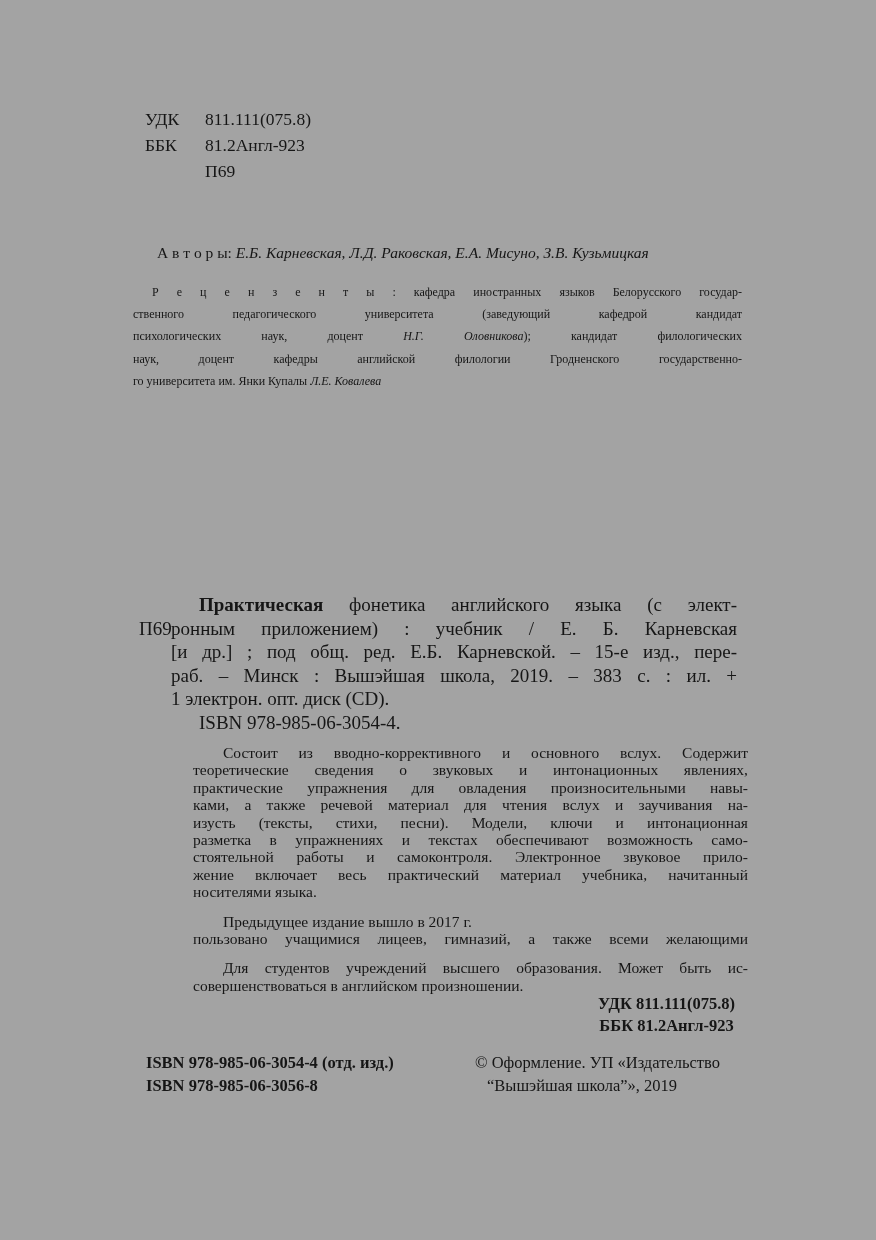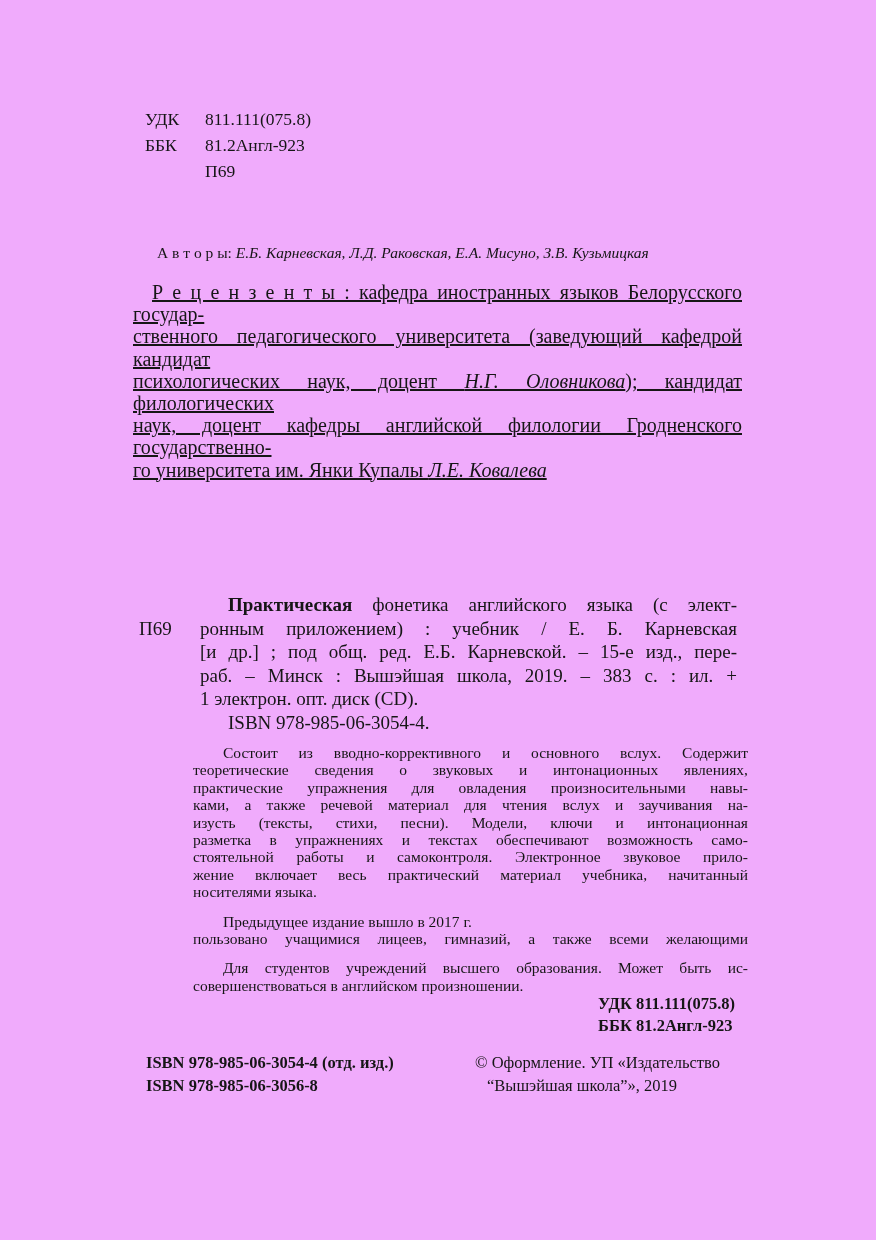--- a/index.html
+++ b/index.html
@@ -1,53 +1,53 @@
 <!DOCTYPE html>
 <html><head>
 <meta charset="utf-8">
 <style>
   html, body { margin: 0; padding: 0; background: #ffffff; }
   .page {
     position: relative;
     width: 876px;
     height: 1240px;
-    background: #f0abfc;
+    background: #a3a3a3;
     color: #161616;
     font-family: "Liberation Serif", "DejaVu Serif", serif;
     overflow: hidden;
   }
   .line { text-align: left; }
   .line.j { text-align: justify; text-align-last: justify; -moz-text-align-last: justify; }
   .line.gap { margin-top: 12px; }
 
   
   .top-codes { position: absolute; left: 145px; top: 106px; font-size: 17.5px; line-height: 26px; }
   .code-row { display: flex; }
   .code-label { width: 60px; }
 
   
   .authors { position: absolute; left: 133px; top: 242px; width: 609px; font-size: 15.5px; line-height: 21px; }
   .authors .ind { text-indent: 24px; }
 
   
-  .reviewers { position: absolute; left: 133px; top: 281px; width: 609px; font-size: 20px; line-height: 22.2px; text-decoration: underline; }
+  .reviewers { position: absolute; left: 133px; top: 281px; width: 609px; font-size: 12px; line-height: 22.2px; }
   .reviewers .ind { text-indent: 19px; }
 
   
   .biblio { position: absolute; left: 133px; top: 593px; width: 604px; font-size: 19px; line-height: 23.6px; }
   .biblio-code { position: absolute; left: 6px; top: 23.6px; }
-  .biblio-text { margin-left: 67px; }
+  .biblio-text { margin-left: 38px; }
   .biblio-text .ind { text-indent: 28px; }
 
   
   .annotation { position: absolute; left: 193px; top: 744px; width: 555px; font-size: 15.5px; line-height: 17.4px; }
   .annotation .ind { text-indent: 30px; }
 
   
-  .bottom-codes { position: absolute; right: 141px; top: 993px; font-weight: bold; font-size: 16.5px; line-height: 22px; text-align: left; }
+  .bottom-codes { position: absolute; right: 141px; top: 993px; font-weight: bold; font-size: 16.5px; line-height: 22px; text-align: center; }
 
   
   .isbn-block { position: absolute; left: 146px; top: 1051px; width: 600px; display: flex; font-size: 16.5px; line-height: 23px; }
   .isbn-col { width: 329px; font-weight: bold; flex-shrink: 0; }
   .copyright-col { font-weight: normal; }
   .copyright-col .ind { text-indent: 12px; }
 </style>
 </head>
 <body>
 

